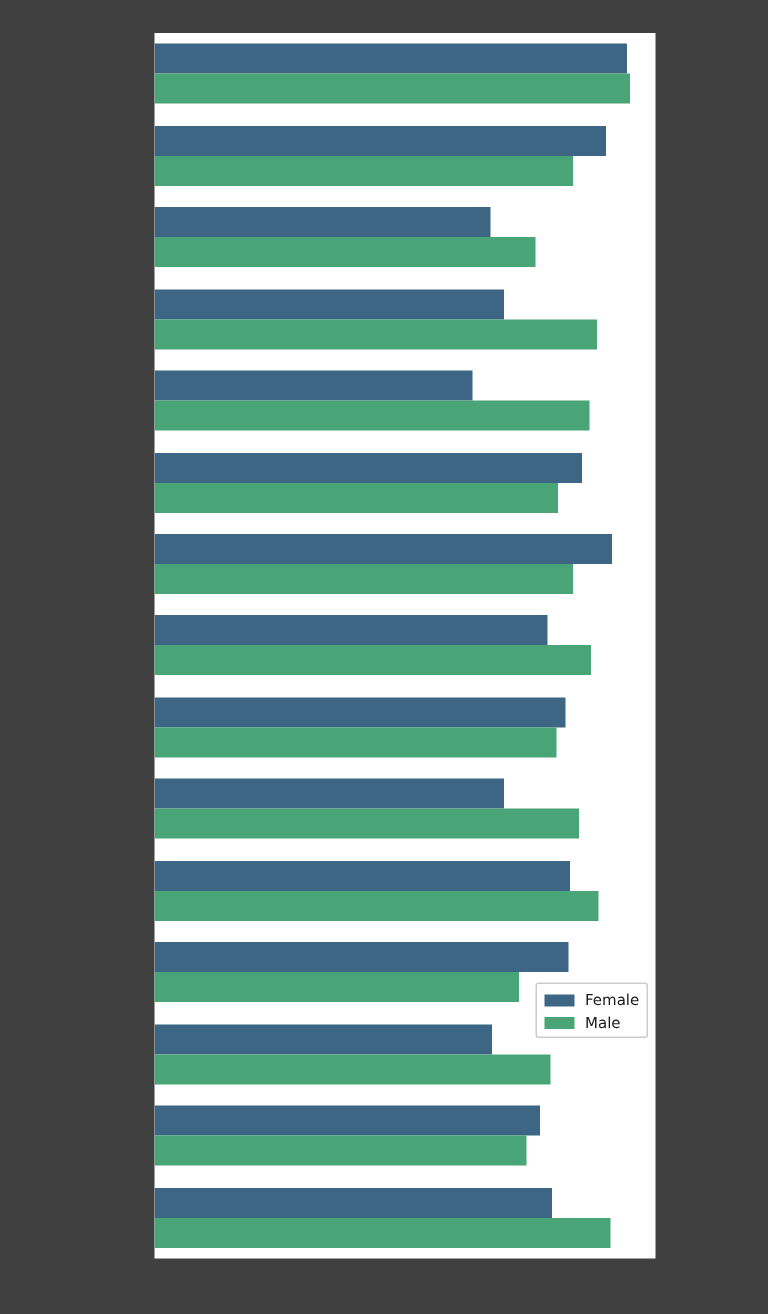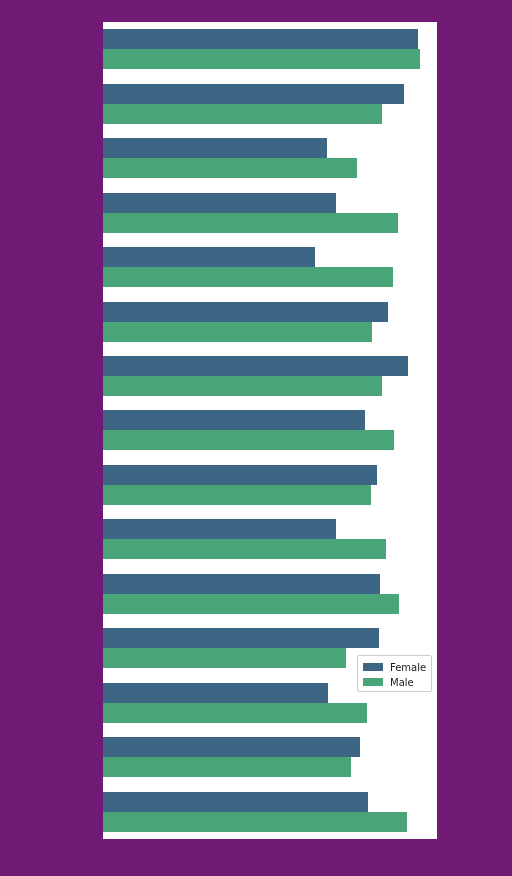--- a/index.html
+++ b/index.html
@@ -14,21 +14,21 @@
     overflow: hidden;
     position: relative;
   }
 
   #figure {
     position: absolute;
     left: 0;
     top: 0;
     width: 512px;
     height: 876px;
-    background: #701a75;
+    background: #404040;
   }
 
   
   #axes {
     position: absolute;
     left: 103px;
     top: 22px;
     width: 334px;
     height: 817px;
     background: #ffffff;

